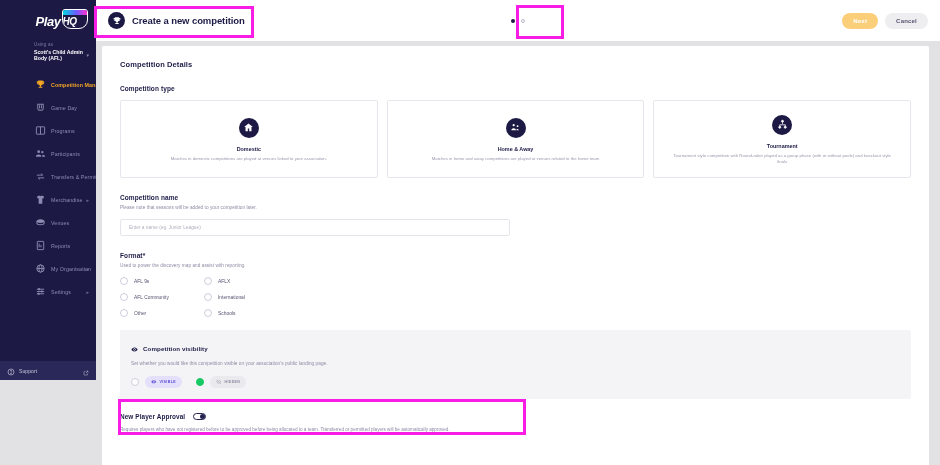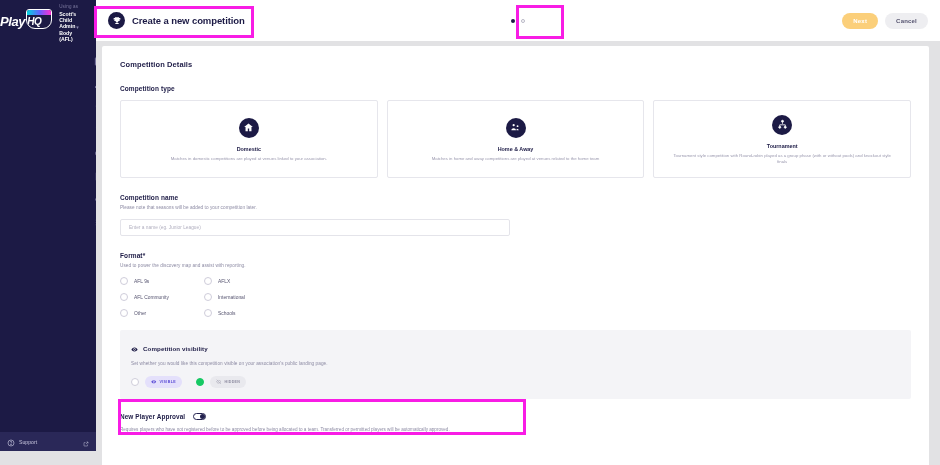--- a/index.html
+++ b/index.html
@@ -5,22 +5,22 @@
   * { box-sizing: border-box; margin: 0; padding: 0; }
   html, body {
     width: 940px; height: 465px; overflow: hidden;
     font-family: "Liberation Sans", sans-serif;
     background: #e2e2e4;
   }
   .app { position: relative; width: 940px; height: 465px; display: flex; background:#e2e2e4; }
 
   
   .sidebar {
-    width: 96px; height: 451px; background: #1c1a45;
-    display: flex; flex-direction: row; position: relative; flex: 0 0 96px;
+    width: 96px; height: 380px; background: #1c1a45;
+    display: flex; flex-direction: column; position: relative; flex: 0 0 96px; padding-left: 27px;
   }
   .logo-wrap { height: 38px; display:flex; align-items:center; justify-content:center; }
   .logo { display:flex; align-items:flex-end; gap:1px; }
   .logo-play { color:#fff; font-size:13px; font-weight:bold; letter-spacing:-0.4px; font-style:italic; }
   .logo-shield {
     position:relative; width:26px; height:20px; background:#1c1a45;
     border-radius:3px 3px 9px 9px; border:1.5px solid #fff;
     display:flex; align-items:center; justify-content:flex-start; overflow:hidden;
   }
   .logo-shield::before{

